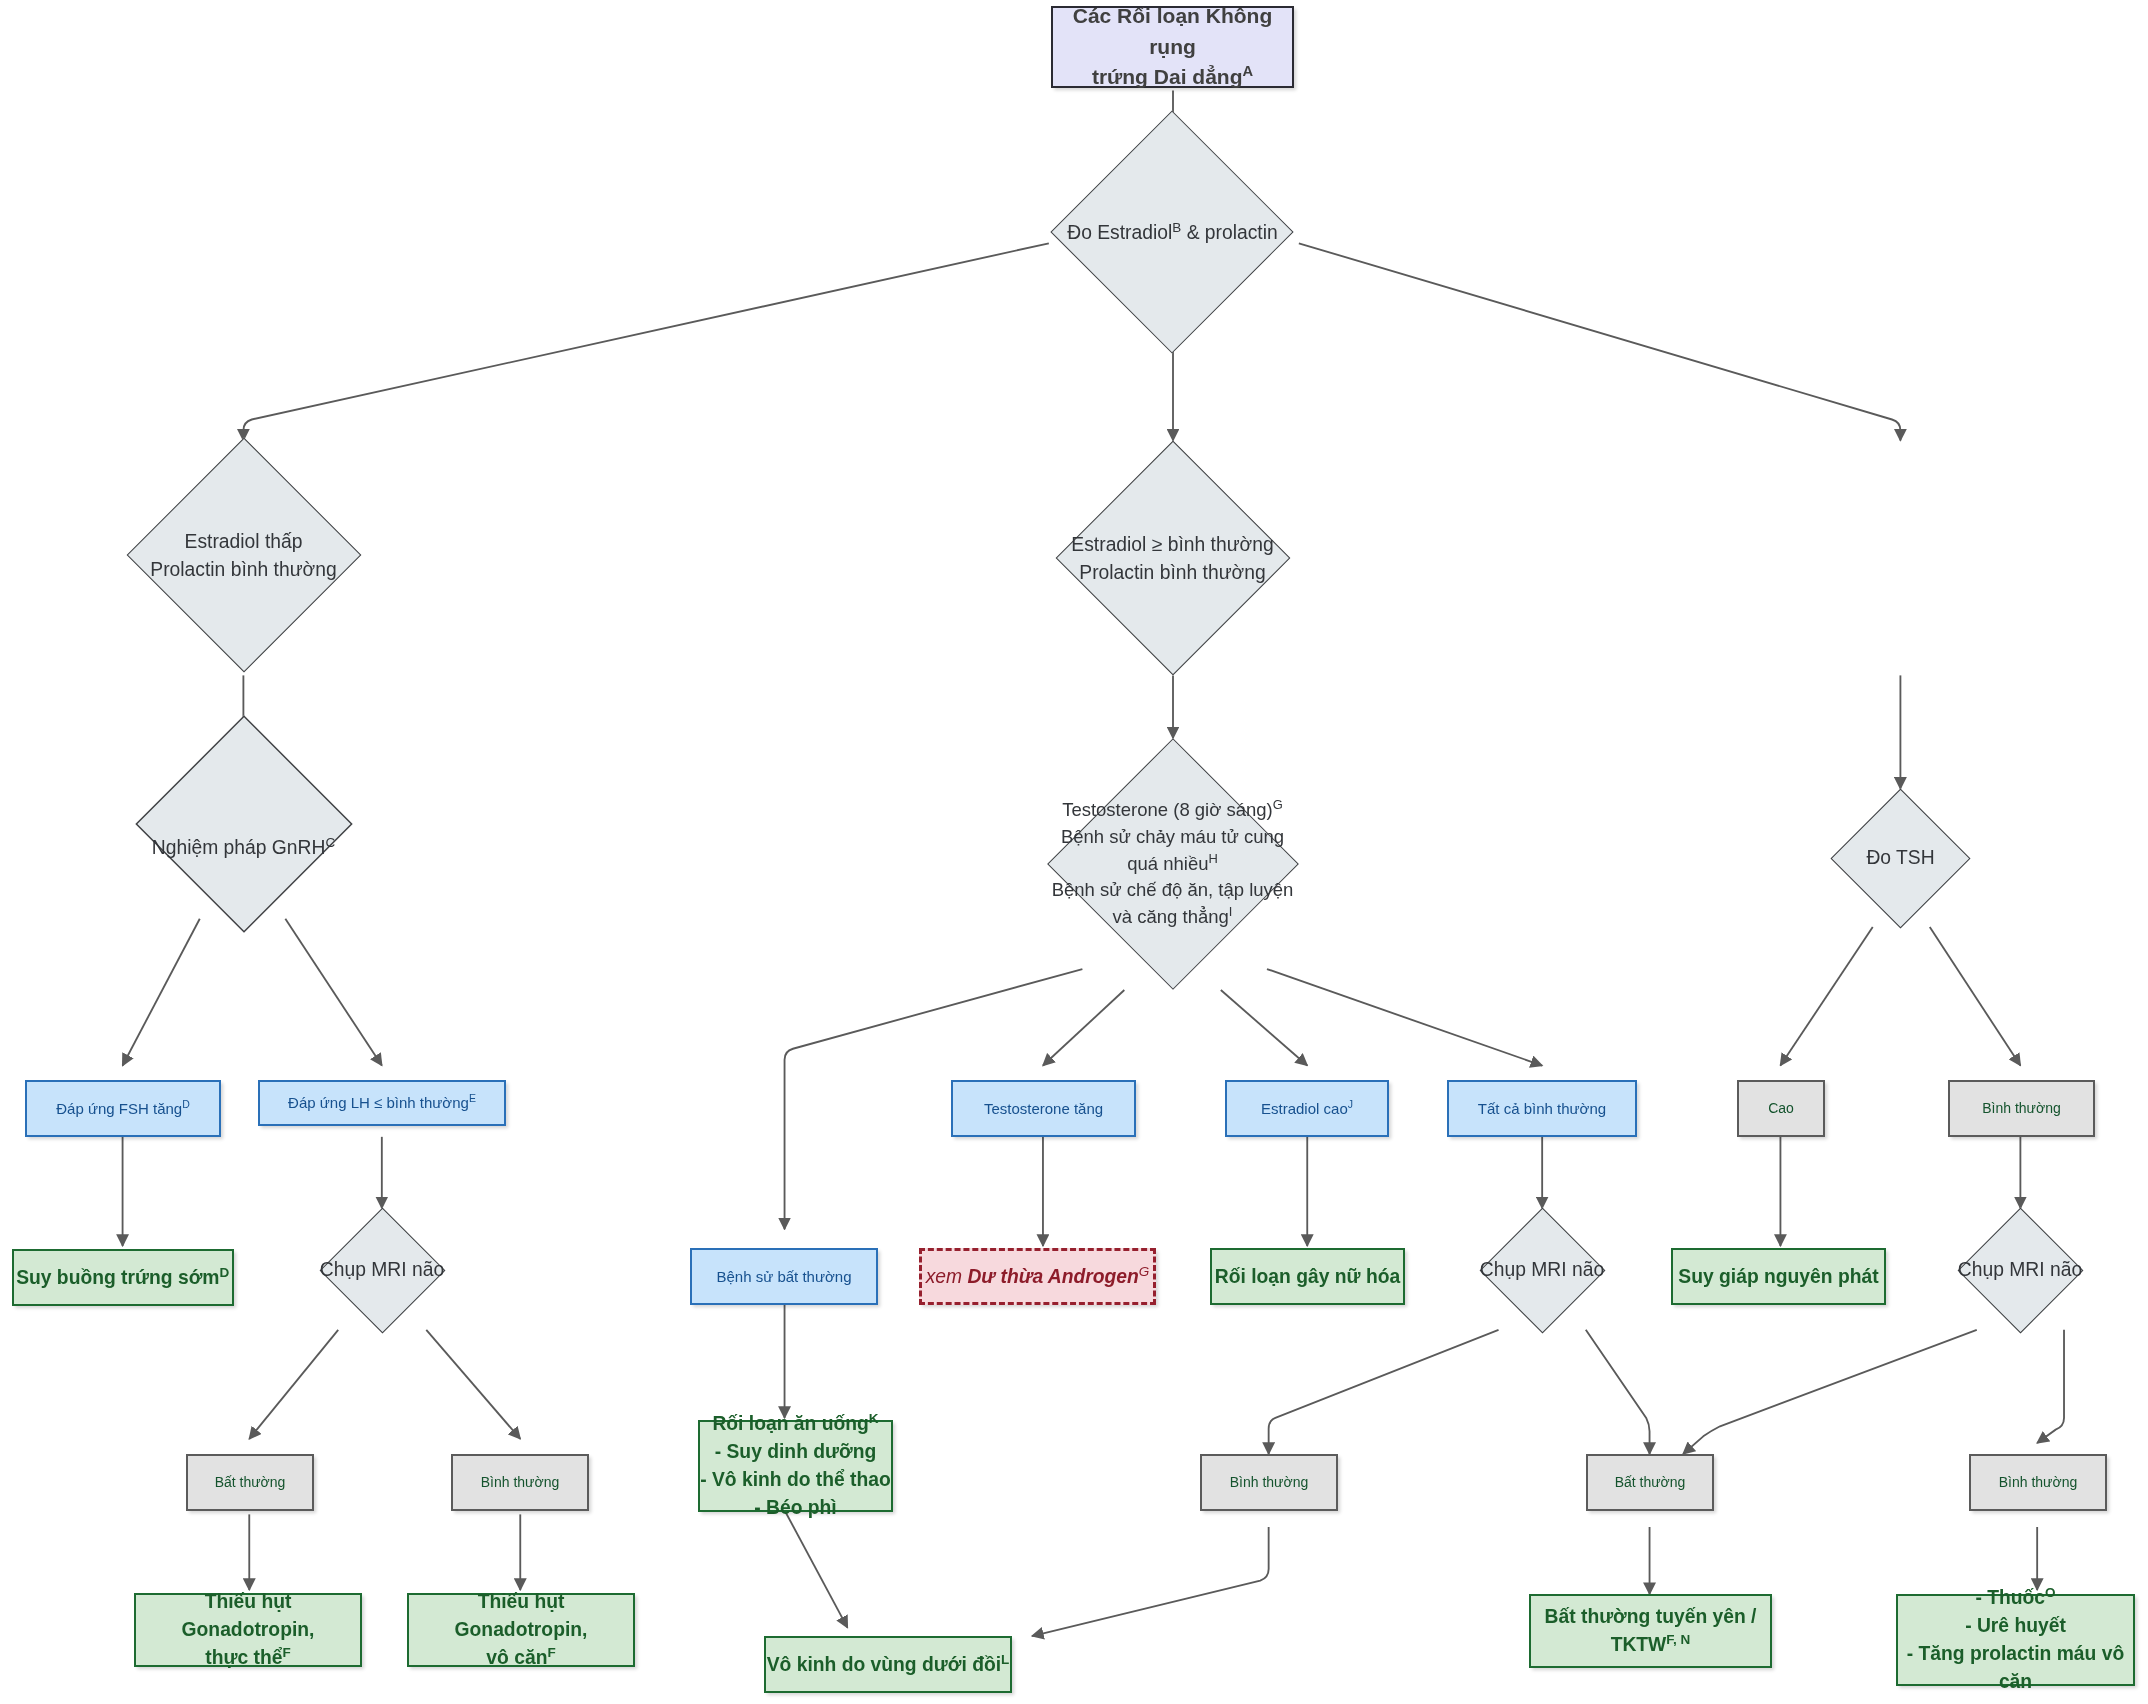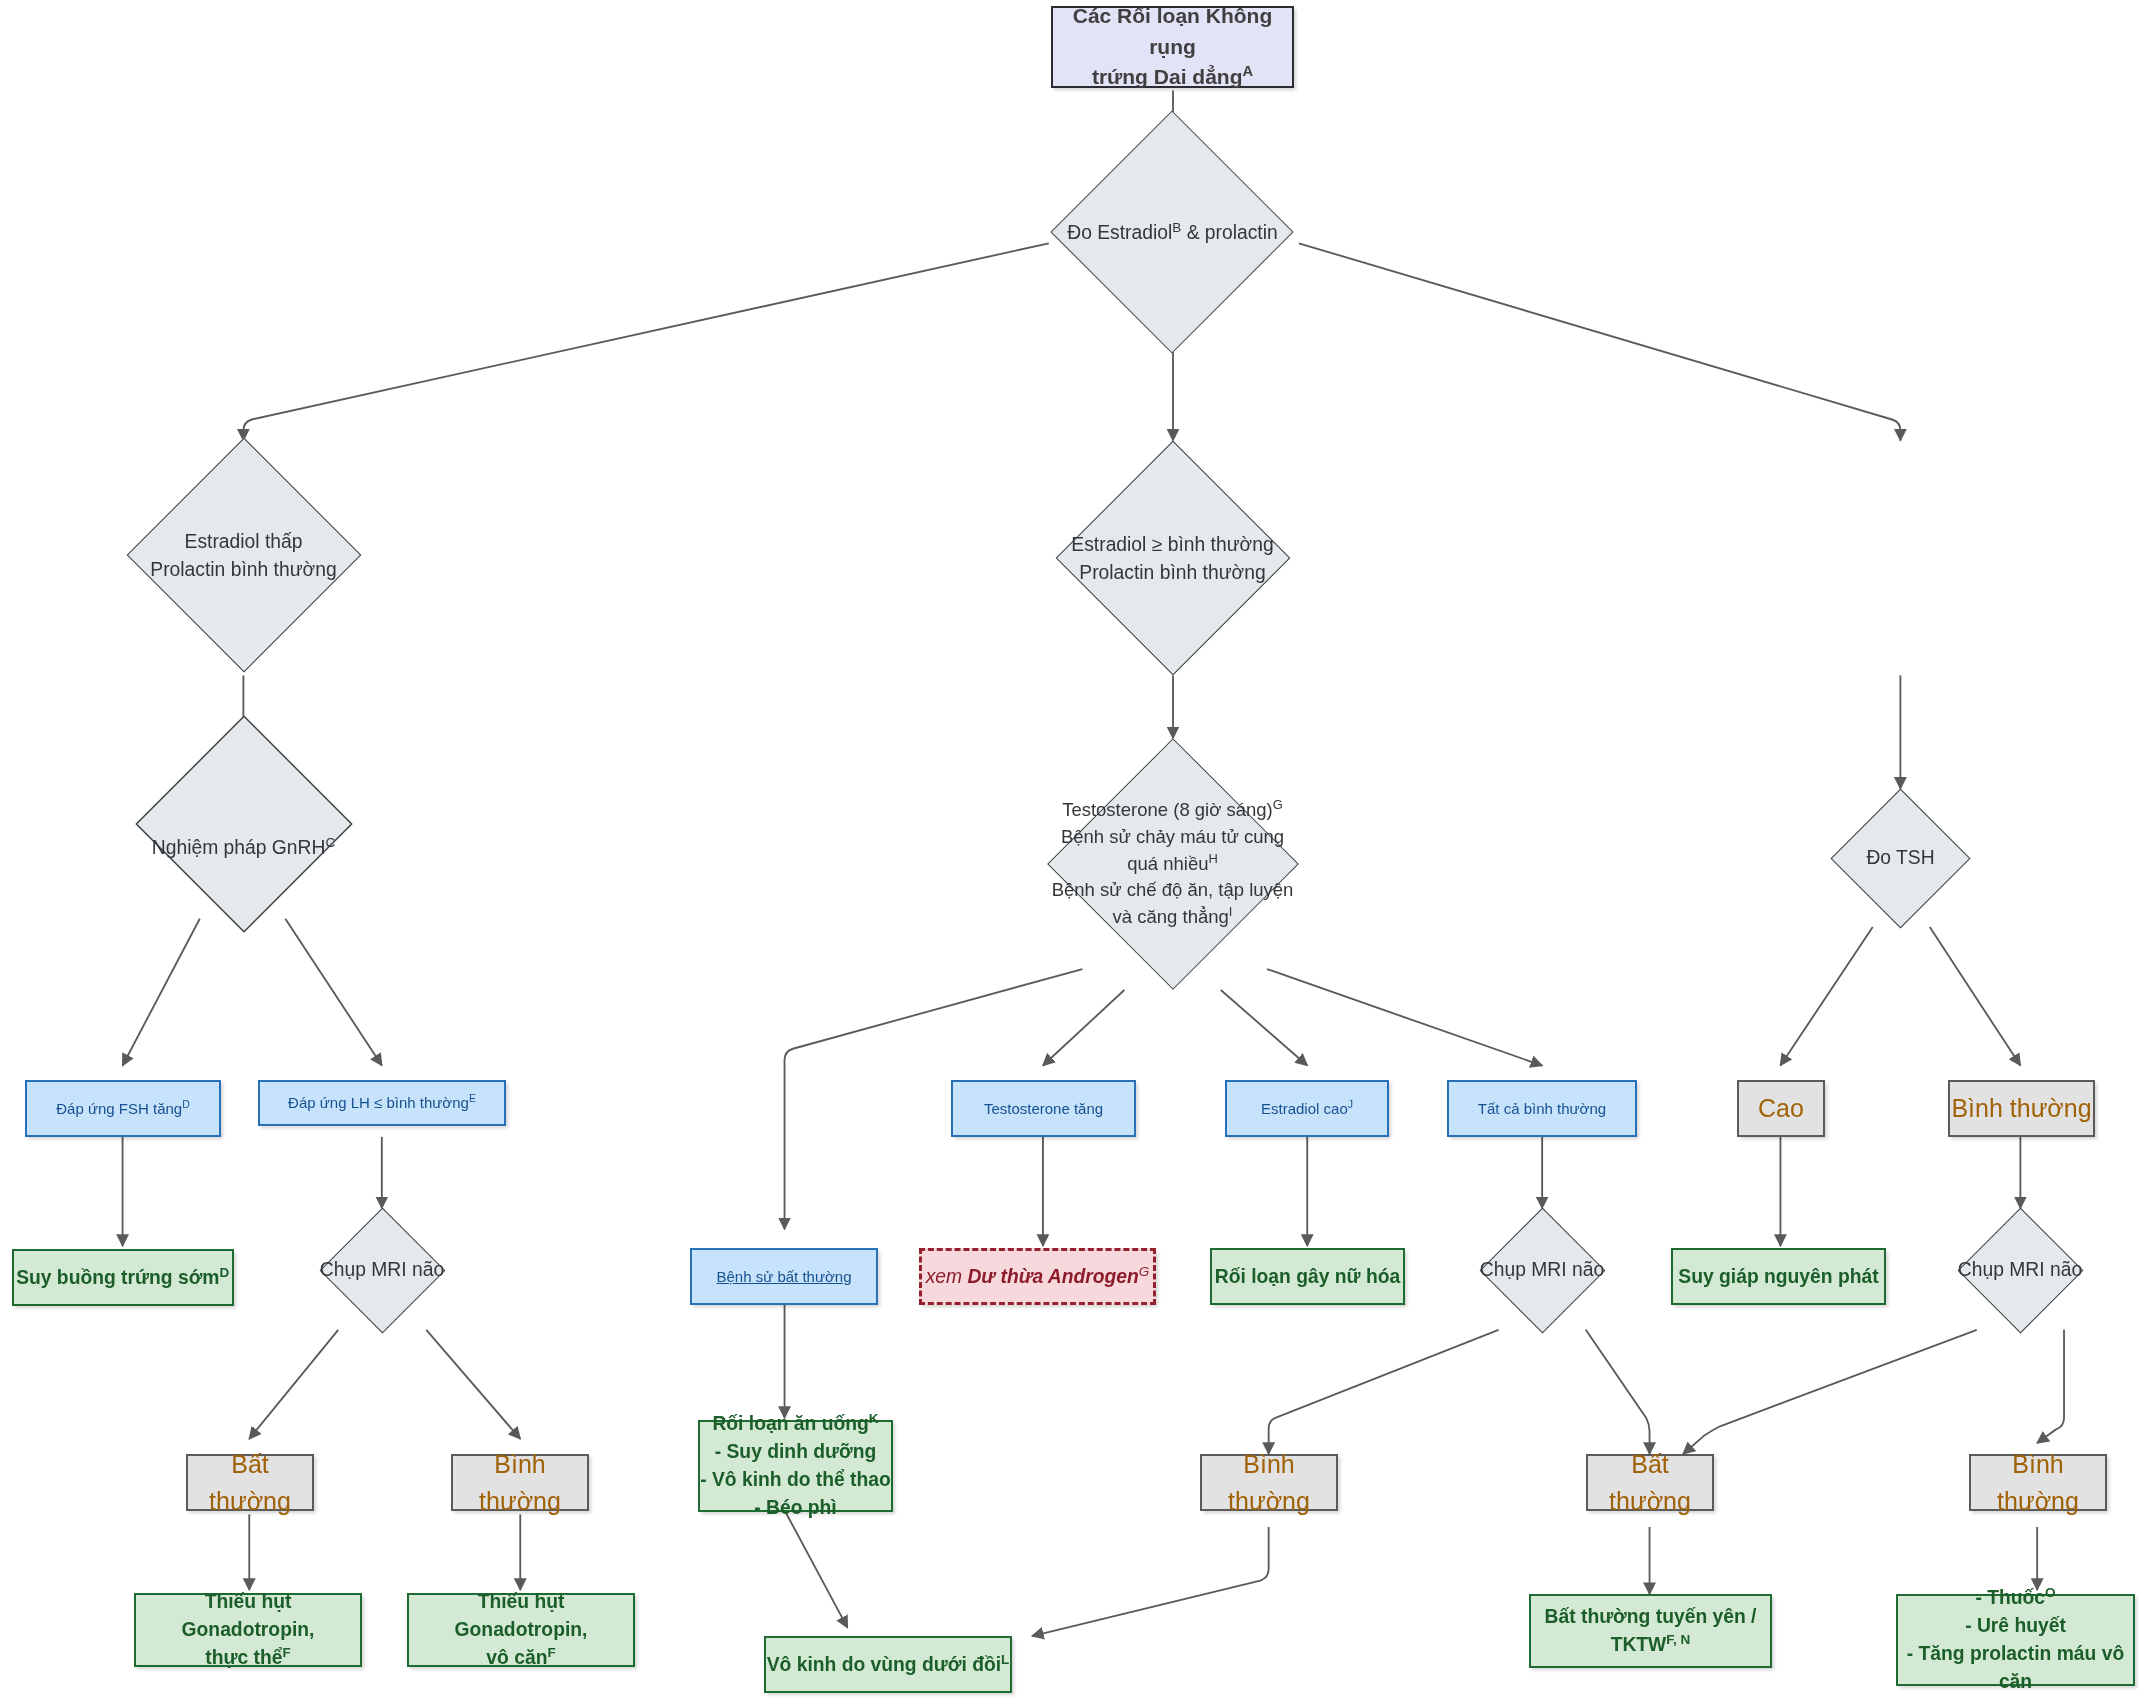--- a/index.html
+++ b/index.html
@@ -69,22 +69,22 @@
     background: #c7e3fb;
     border: 2.5px solid #2a70b8;
     color: #17518f;
     font-size: 15px;
     box-shadow: 2.5px 2.5px 3.4px rgba(0,0,0,0.17);
   }
   
   .n-grey {
     background: #e2e2e2;
     border: 2.5px solid #5b5b5b;
-    color: #a16207;
-    font-size: 25px;
+    color: #14532d;
+    font-size: 14px;
     box-shadow: 2.5px 2.5px 3.4px rgba(0,0,0,0.17);
   }
   
   .n-green {
     background: #d3e9d3;
     border: 2.5px solid #1d6b31;
     color: #1b5e2a;
     font-weight: bold;
     font-size: 19.3px;
     box-shadow: 2.5px 2.5px 3.4px rgba(0,0,0,0.17);
@@ -271,21 +271,21 @@
     <div>
       <span>Suy buồng trứng sớm</span><sup>D</sup>
     </div>
   </div>
 
   <div class="node n-diamond" style="left:294px; top:1208px; width:176px; height:124px;">
     <div class="dia-shape" style="left:44px; top:17.6px; width:89px; height:89px;"></div>
     <div class="dia-label">Chụp MRI não</div>
   </div>
 
-  <div class="node n-blue" style="left:690px; top:1248px; width:188px; height:57px;text-decoration:underline;">
+  <div class="node n-blue" style="left:690px; top:1248px; width:188px; height:57px;">
     <div>Bệnh sử bất thường</div>
   </div>
 
   <div class="node n-red" style="left:919px; top:1248px; width:237px; height:57px;">
     <div>
       <span>xem </span><b>Dư thừa Androgen</b><sup>G</sup>
     </div>
   </div>
 
   <div class="node n-green" style="left:1210px; top:1248px; width:195px; height:57px;">

